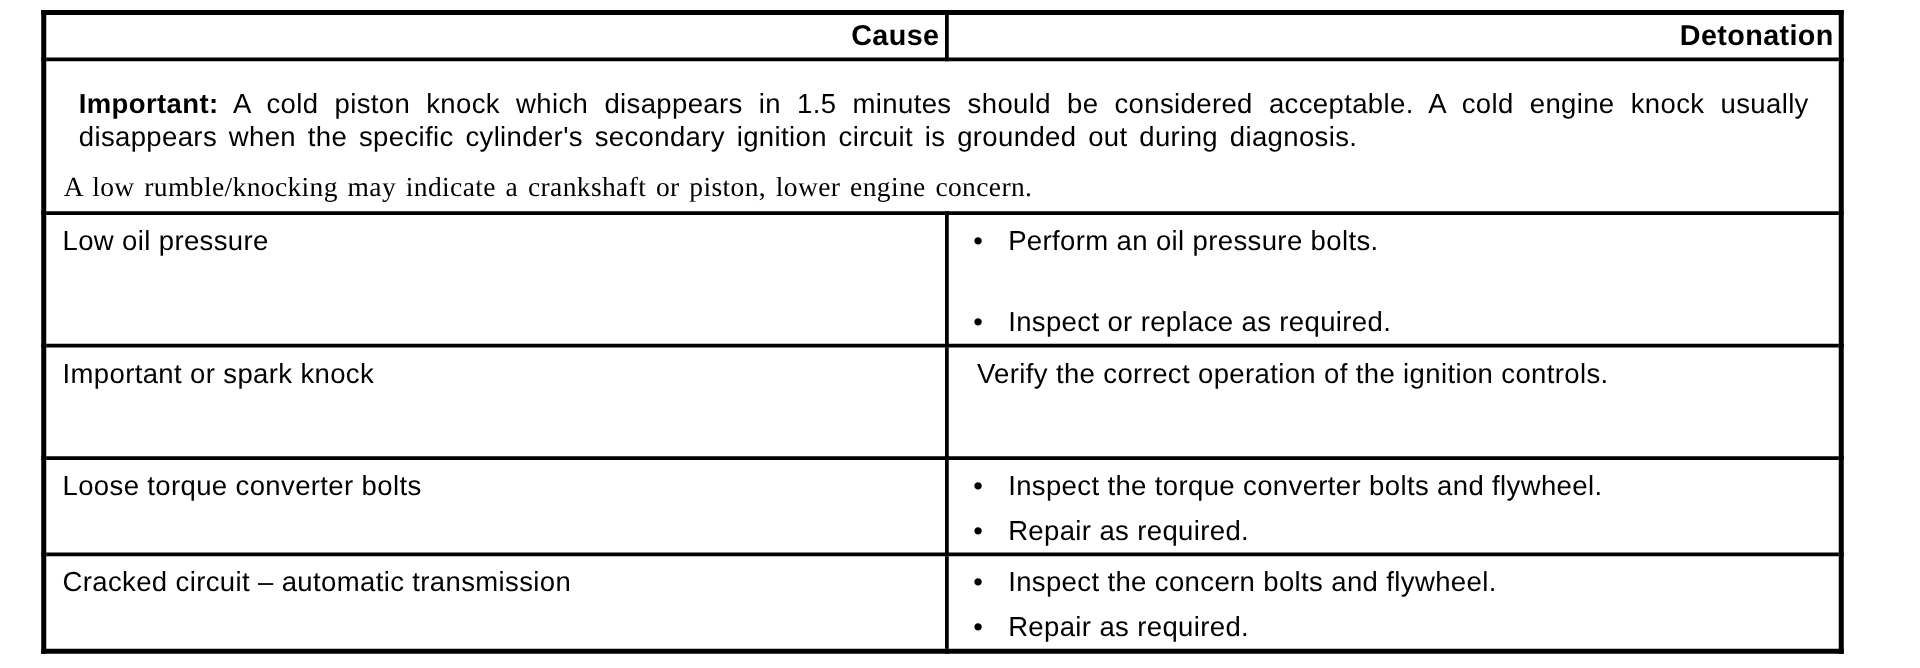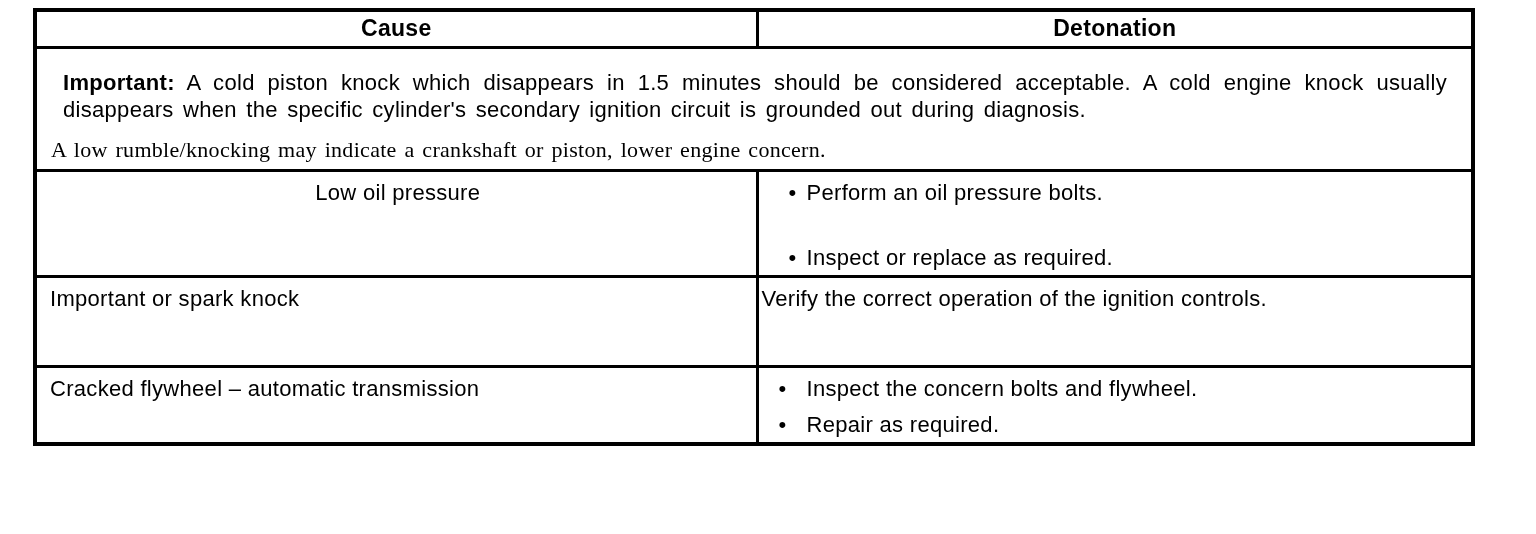--- a/index.html
+++ b/index.html
@@ -33,45 +33,45 @@
   }
   col.col-cause { width: 722px; }
   col.col-correction { width: 716px; }
   th, td {
     border: 3px solid #000000;
     vertical-align: top;
     padding: 0;
   }
   thead tr { height: 37px; }
   th.col-header {
-    text-align: center;
+    text-align: right;
     vertical-align: middle;
     font-weight: bold;
     font-size: 23px;
     padding: 2px 4px;
   }
   tr.row-important { height: 100px; }
   tr.row-important td { padding: 8px 12px 6px 14px; }
   .note-p {
     margin: 12px;
     text-align: justify;
     word-spacing: 3px;
   }
   .note-p2 {
     margin: 9px 0 0 0;
     word-spacing: 2px;
     font-family: Liberation Serif, serif;
   }
-  tr.row-cause-0 { height: 95px; text-align: center; }
+  tr.row-cause-0 { height: 95px; }
   tr.row-cause-1 { height: 90px; }
   tr.row-cause-2 { height: 71px; }
   tr.row-cause-3 { height: 72px; }
   td.cause-cell { padding: 7px 10px 4px 13px; }
   td.corr-cell { padding: 7px 8px 4px 0; }
-  td.corr-cell.plain { padding-left: 3px; }
+  td.corr-cell.plain { padding-left: 23px; }
   ul.bullets {
     list-style: none;
     margin: 0;
     padding: 0 0 0 20px;
   }
   ul.bullets li {
     display: flex;
     align-items: baseline;
   }
   ul.bullets li + li { margin-top: 8px; }
@@ -119,23 +119,38 @@
               </li>
           </ul>
         </td>
       </tr>
 
       <tr class="row-cause-1">
         <td class="cause-cell">Important or spark knock</td>
         <td class="corr-cell plain">Verify the correct operation of the ignition controls.</td>
       </tr>
 
+      <tr class="row-cause-2">
+        <td class="cause-cell">Loose torque converter bolts</td>
+        <td class="corr-cell">
+          <ul class="bullets">
+            <li>
+                <span class="bullet-glyph">•</span>
+                <span>Inspect the torque converter bolts and flywheel.</span>
+              </li>
+            <li>
+                <span class="bullet-glyph">•</span>
+                <span>Repair as required.</span>
+              </li>
+          </ul>
+        </td>
+      </tr>
 
       <tr class="row-cause-3">
-        <td class="cause-cell">Cracked flywheel – automatic transmission</td>
+        <td class="cause-cell">Cracked circuit – automatic transmission</td>
         <td class="corr-cell">
           <ul class="bullets">
             <li>
                 <span class="bullet-glyph">•</span>
                 <span>Inspect the concern bolts and flywheel.</span>
               </li>
             <li>
                 <span class="bullet-glyph">•</span>
                 <span>Repair as required.</span>
               </li>

